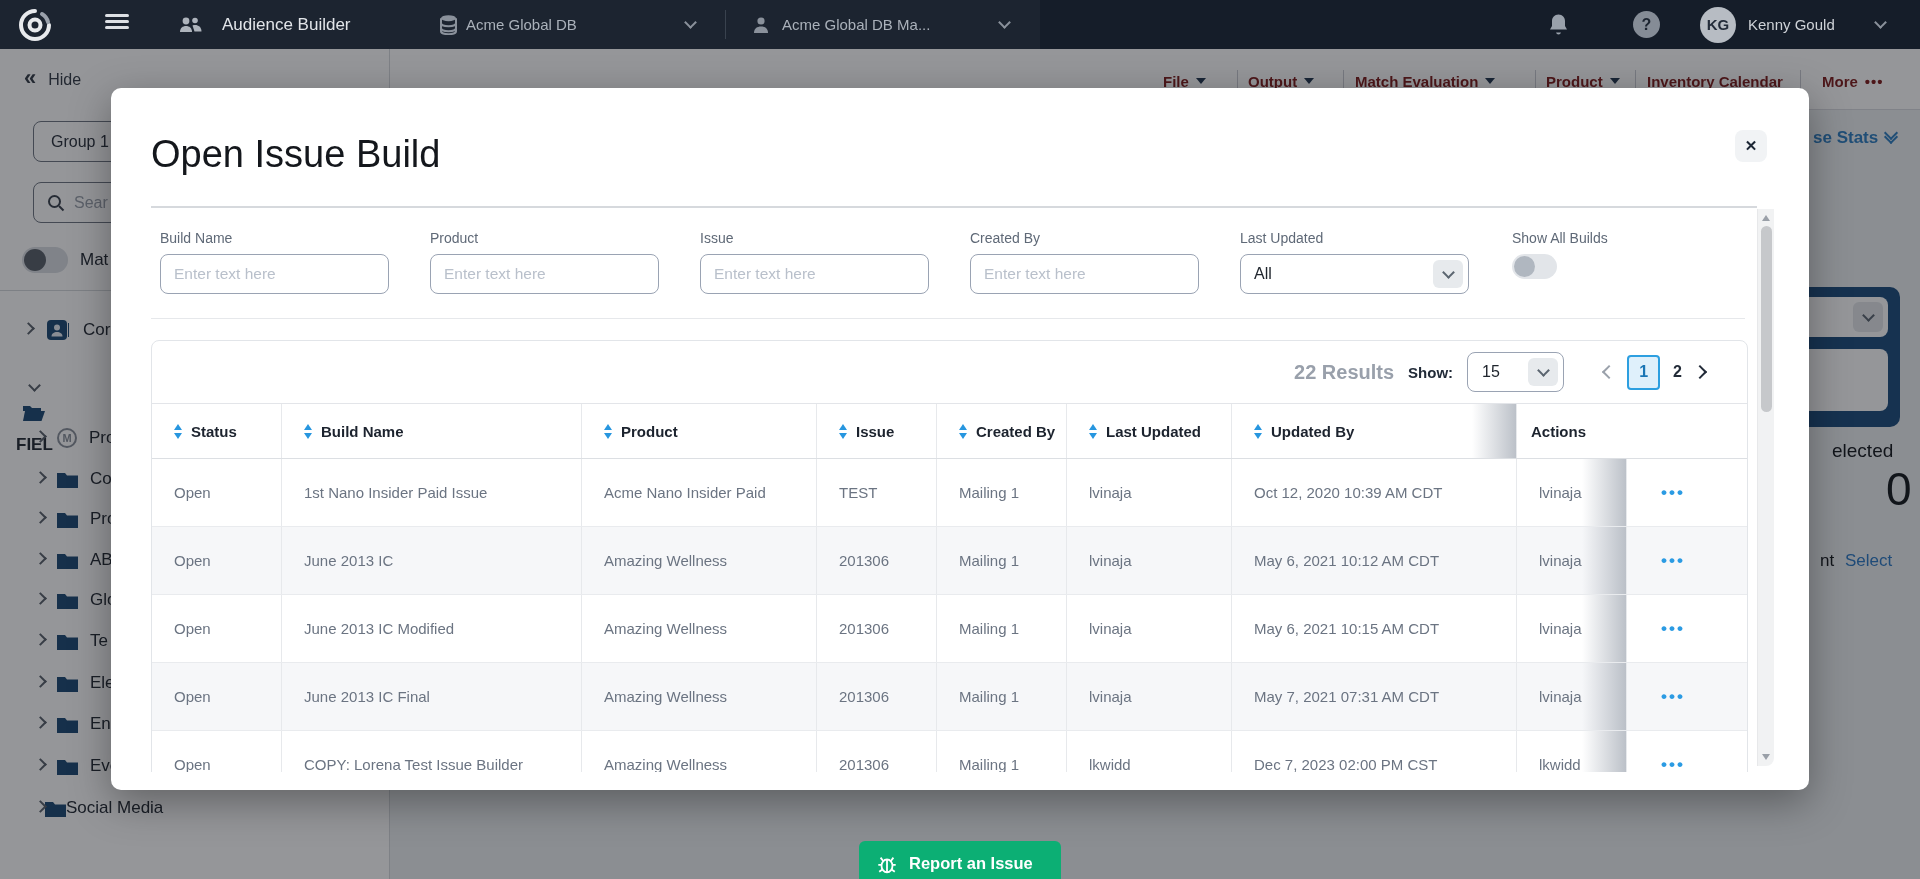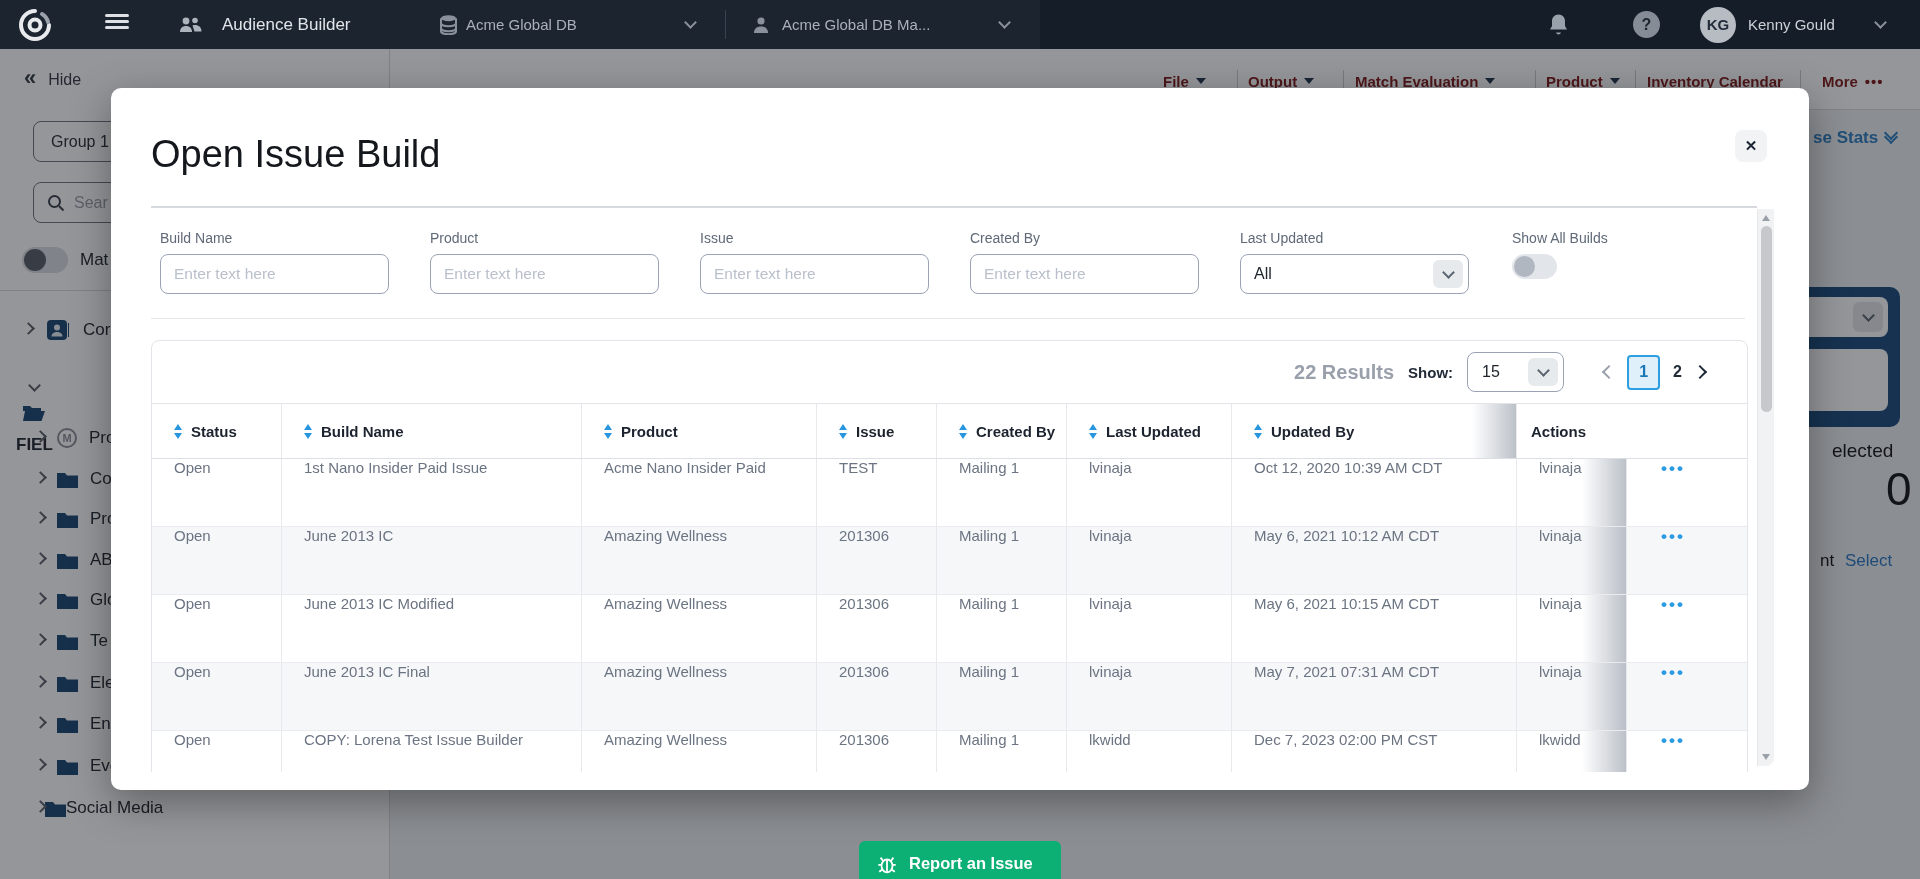--- a/index.html
+++ b/index.html
@@ -76,21 +76,21 @@
   .pag { display:flex; align-items:center; gap:13px; margin-left:26px; }
   .pag .chv { border-width:2.5px; width:10px; height:10px; margin:0; }
   .chv.left-gray { border-color:#9aa1ab; transform:rotate(135deg); }
   .chv.right-dark { border-color:#222b38; transform:rotate(-45deg); }
   .page-active { width:33px; height:35px; background:#dff0fb; border:2px solid #2d9fe0; border-radius:4px; color:#1b76b5; font-weight:700; font-size:16px; display:flex; align-items:center; justify-content:center; }
   .page-plain { color:#222b38; font-weight:700; font-size:16px; }
 
   .grid-row { display:grid; grid-template-columns:130px 300px 235px 120px 130px 165px 285px 110px 122px; }
   .thead { border-top:1px solid #e3e5e9; border-bottom:1px solid #dcdfe3; height:56px; }
   .thead .cell { display:flex; align-items:center; font-weight:700; font-size:15px; color:#1c232e; }
-  .cell { padding-left:22px; border-right:1px solid #e7e9ec; display:flex; overflow:hidden; white-space:nowrap; }
+  .cell { padding-left:22px; border-right:1px solid #e7e9ec; display:flex; align-items:center; overflow:hidden; white-space:nowrap; }
   .cell:last-child { border-right:none; }
   .trow { height:68px; border-bottom:1px solid #e9ebee; font-size:15px; color:#6b7482; }
   .trow:nth-child(even) { background:#f6f7f9; }
   .sort { display:inline-flex; flex-direction:column; gap:3px; margin-right:9px; }
   .sort .up { width:0; height:0; border-left:4.5px solid transparent; border-right:4.5px solid transparent; border-bottom:6px solid #2796df; }
   .sort .dn { width:0; height:0; border-left:4.5px solid transparent; border-right:4.5px solid transparent; border-top:6px solid #2796df; }
   .cell.updated { position:relative; }
   .cell.updated::after { content:''; position:absolute; top:0; right:0; bottom:0; width:44px; background:linear-gradient(to right, rgba(176,182,191,0), rgba(176,182,191,0.85)); }
   .cell.actions { color:#2b9be3; font-weight:700; font-size:17px; letter-spacing:2px; padding-left:34px; cursor:pointer; }
 

